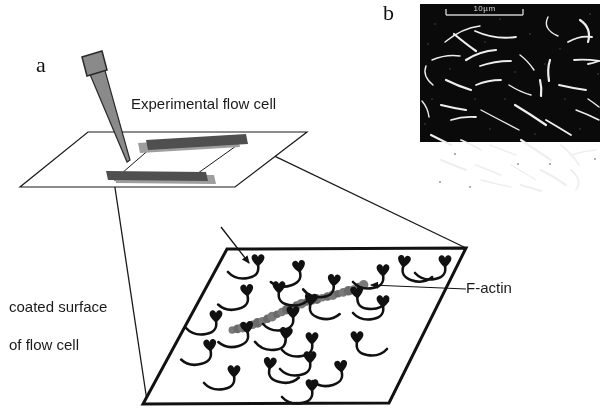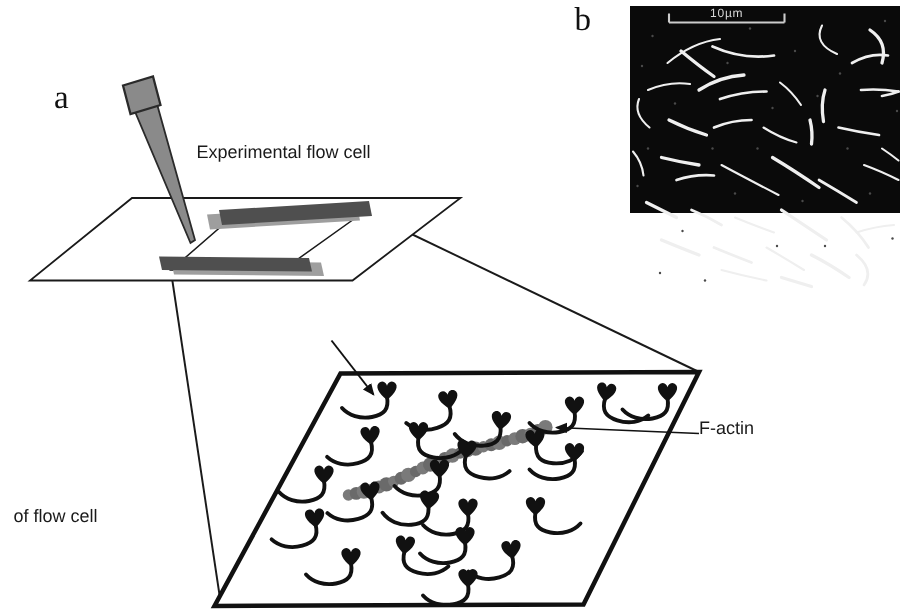--- a/index.html
+++ b/index.html
@@ -2,21 +2,21 @@
 <html><head>
 <meta charset="utf-8">
 <style>
   html,body{margin:0;padding:0;background:#fff;}
   #fig{
     position:relative;width:603px;height:408px;background:#ffffff;
     font-family:"Liberation Sans",sans-serif;color:#111;overflow:hidden;
   }
   .lbl{position:absolute;white-space:pre;line-height:1.15;}
   .serif{font-family:"Liberation Serif","DejaVu Serif",serif;font-size:22px;}
-  .ann{font-size:12px;color:#1a1a1a;}
+  .ann{font-size:15px;color:#1a1a1a;}
   #panel-a-letter{left:36px;top:52px;}
   #panel-b-letter{left:383px;top:0px;}
   #flowcell-label{left:131px;top:95px;}
   #myosin-label{left:136px;top:203px;}
   #surface-label{left:9px;top:259px;line-height:19px;}
   #factin-label{left:466px;top:279px;}
   #diagram-svg{position:absolute;left:0;top:0;}
   #micrograph{
     position:absolute;left:420px;top:4px;width:180px;height:138px;
     background:#0a0a0a;
@@ -183,21 +183,21 @@
       </g>
 
     <line x1="221" y1="227" x2="249" y2="263" stroke="#111" stroke-width="1.3" marker-end="url(#arrow)"></line>
     <line x1="466" y1="289" x2="371" y2="285" stroke="#111" stroke-width="1" marker-end="url(#arrow)"></line>
   </svg>
 
   <div class="lbl serif" id="panel-a-letter">a</div>
   <div class="lbl serif" id="panel-b-letter">b</div>
   <div class="lbl ann" id="flowcell-label">Experimental flow cell</div>
   <div class="lbl ann" id="surface-label"><br>
-<br>
+<span>coated surface</span><br>
 <span>of flow cell</span></div>
   <div class="lbl ann" id="factin-label">F-actin</div>
 
   <div id="micrograph">
     <svg id="micro-svg" width="180" height="189" viewBox="0 0 180 189">
       <g id="filament-layer">
           <path d="M25,38 Q42,24 60,22" fill="none" stroke="#efefef" stroke-width="1.4" stroke-linecap="round"></path>
           <path d="M34,30 Q46,40 56,47" fill="none" stroke="#efefef" stroke-width="2.2" stroke-linecap="round"></path>
           <path d="M55,27 Q75,36 96,33" fill="none" stroke="#efefef" stroke-width="1.8" stroke-linecap="round"></path>
           <path d="M128,13 Q122,25 138,32" fill="none" stroke="#efefef" stroke-width="1.4" stroke-linecap="round"></path>

